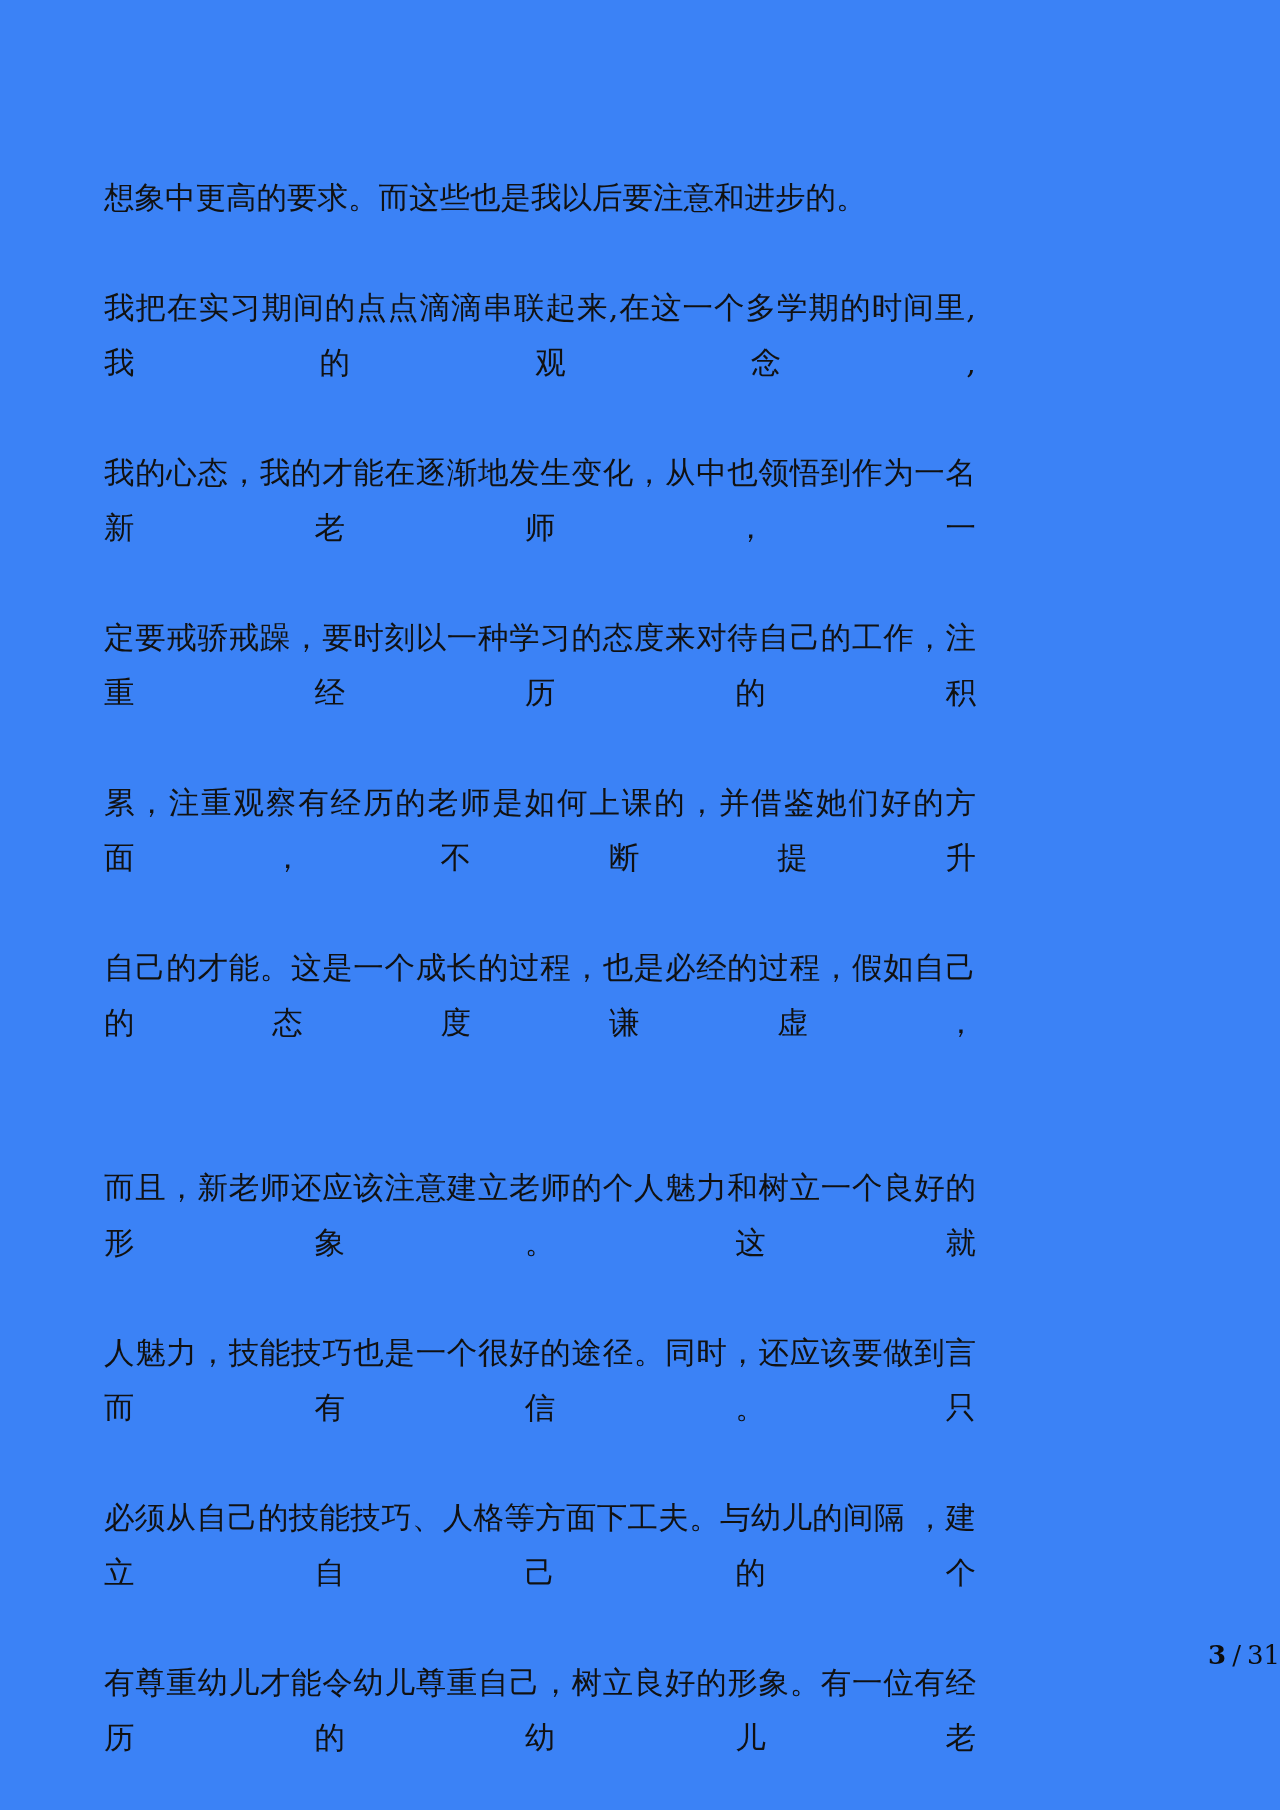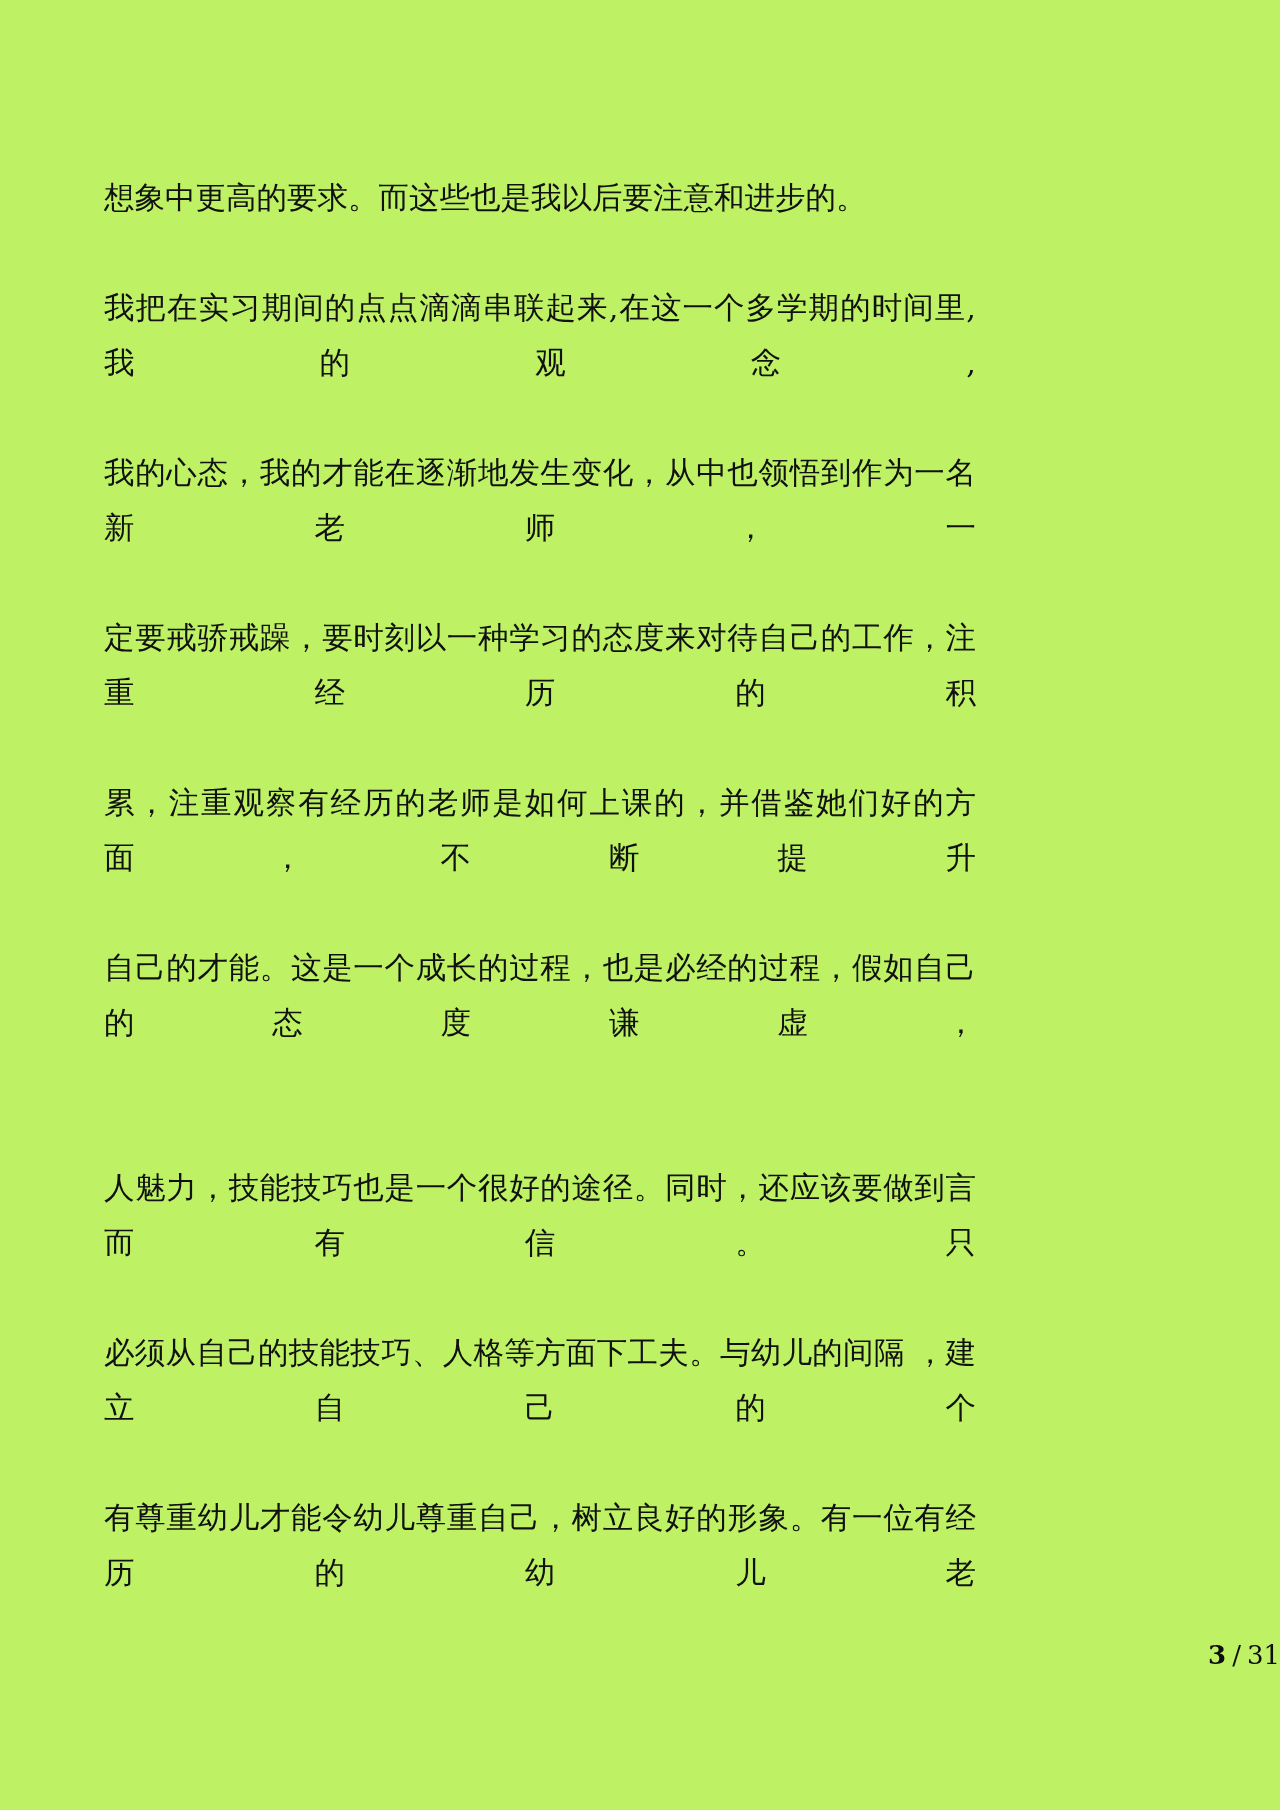--- a/index.html
+++ b/index.html
@@ -16,21 +16,21 @@
     color: #111111;
     overflow: hidden;
   }
 
   .page {
     position: absolute;
     left: 0;
     top: 0;
     width: 1280px;
     height: 1810px;
-    background: #bef264;
+    background: #3b82f6;
     box-sizing: border-box;
   }
 
   .content {
     position: absolute;
     left: 104px;
     top: 170px;
     width: 872px;
   }
 
@@ -111,20 +111,21 @@
 
     <div class="para lines">
       <span class="line justify">我把在实习期间的点点滴滴串联起来,在这一个多学期的时间里,我的观念,</span>
       <span class="line justify">我的心态，我的才能在逐渐地发生变化，从中也领悟到作为一名新老师，一</span>
       <span class="line justify">定要戒骄戒躁，要时刻以一种学习的态度来对待自己的工作，注重经历的积</span>
       <span class="line justify">累，注重观察有经历的老师是如何上课的，并借鉴她们好的方面，不断提升</span>
       <span class="line justify">自己的才能。这是一个成长的过程，也是必经的过程，假如自己的态度谦虚，</span>
     </div>
 
     <div class="para lines">
+      <span class="line justify">而且，新老师还应该注意建立老师的个人魅力和树立一个良好的形象。这就</span>
       <span class="line justify">人魅力，技能技巧也是一个很好的途径。同时，还应该要做到言而有信。只</span>
       <span class="line justify">必须从自己的技能技巧、人格等方面下工夫。与幼儿的间隔 ，建立自己的个</span>
       <span class="line justify">有尊重幼儿才能令幼儿尊重自己，树立良好的形象。有一位有经历的幼儿老</span>
 
     </div>
 
   </div>
 
   <div class="footer">
     <span class="pg-current">3</span><span class="pg-sep">/</span><span class="pg-total">31</span>

